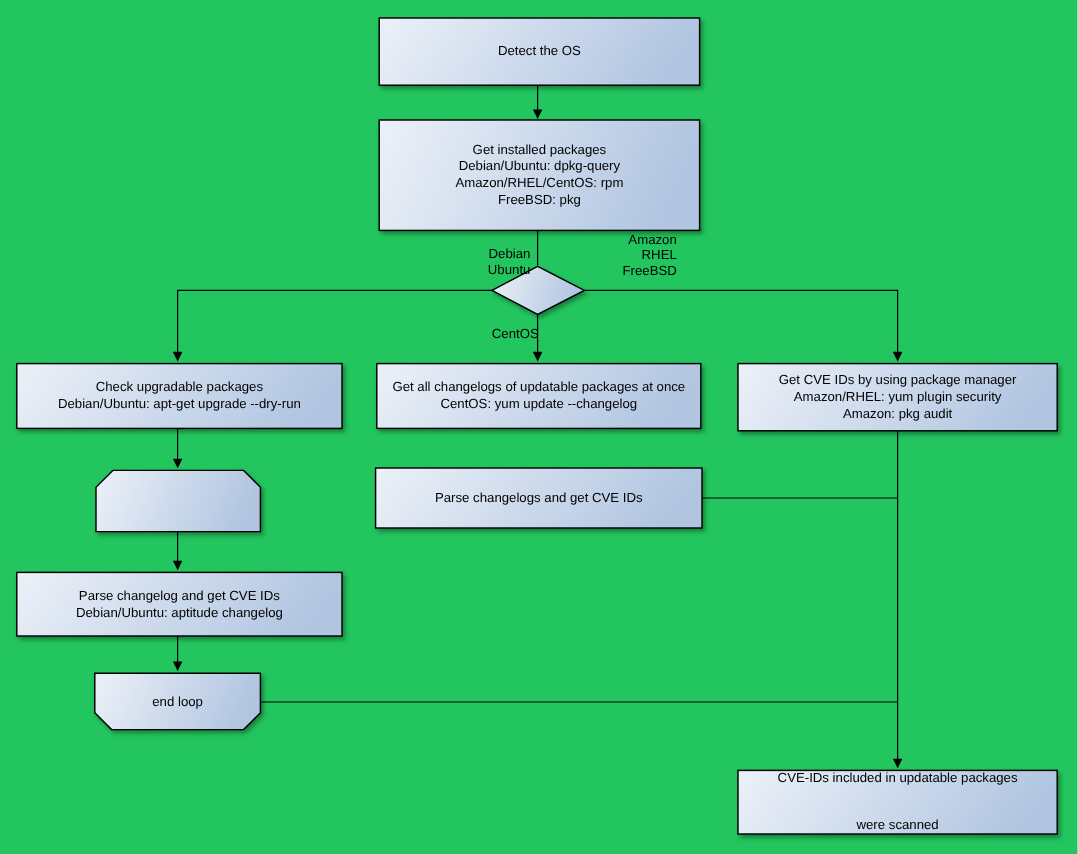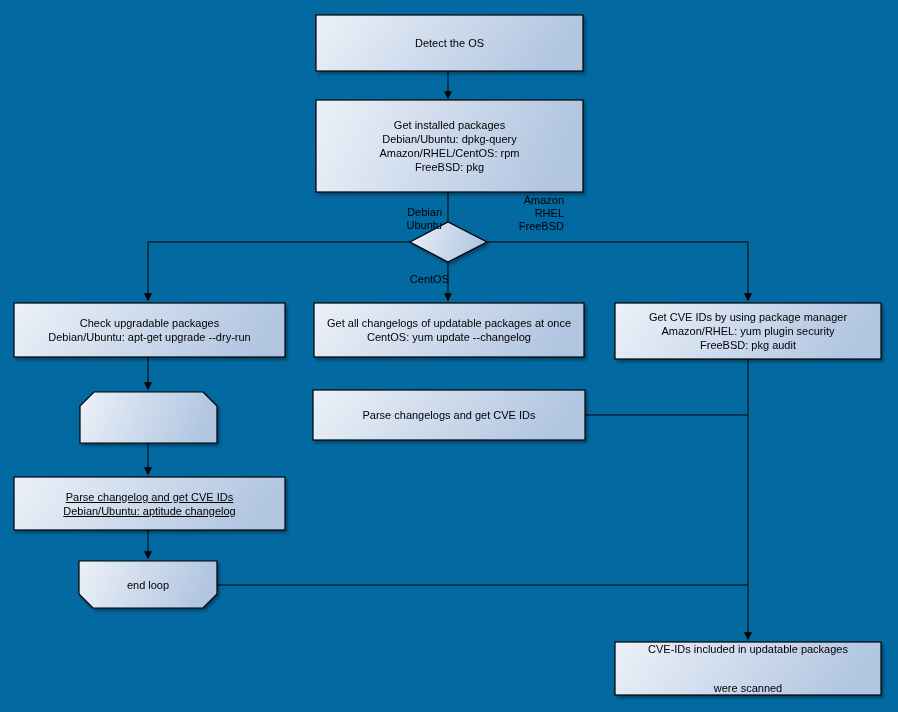--- a/index.html
+++ b/index.html
@@ -1,20 +1,20 @@
 <!DOCTYPE html>
 <html><head>
 <meta charset="utf-8">
 <style>
   html, body { margin: 0; padding: 0; background: #ffffff; }
   .canvas {
     position: relative;
     width: 898px;
     height: 712px;
-    background: #0369a1;
+    background: #22c55e;
     font-family: "Liberation Sans", sans-serif;
     color: #000;
     overflow: hidden;
   }
   svg.layer { position: absolute; left: 0; top: 0; }
   .node {
     position: absolute;
     display: flex;
     flex-direction: column;
     justify-content: center;
@@ -101,25 +101,25 @@
   </div>
 
   <div class="node" style="left:314px;top:303px;width:270px;height:54px;">
     <span>Get all changelogs of updatable packages at once</span>
     <span>CentOS: yum update --changelog</span>
   </div>
 
   <div class="node" style="left:615px;top:303px;width:266px;height:56px;text-align:center;">
     <span>Get CVE IDs by using package manager</span>
     <span>Amazon/RHEL: yum plugin security</span>
-    <span>FreeBSD: pkg audit</span>
+    <span>Amazon: pkg audit</span>
   </div>
 
 
-  <div class="node" style="left:14px;top:477px;width:271px;height:53px;text-decoration:underline;">
+  <div class="node" style="left:14px;top:477px;width:271px;height:53px;">
     <span>Parse changelog and get  CVE IDs</span>
     <span>Debian/Ubuntu: aptitude changelog</span>
   </div>
 
   <div class="node" style="left:79px;top:561px;width:138px;height:47px;">
     <span>end loop</span>
   </div>
 
   <div class="node" style="left:313px;top:390px;width:272px;height:50px;">
     <span>Parse changelogs and get CVE IDs</span>

